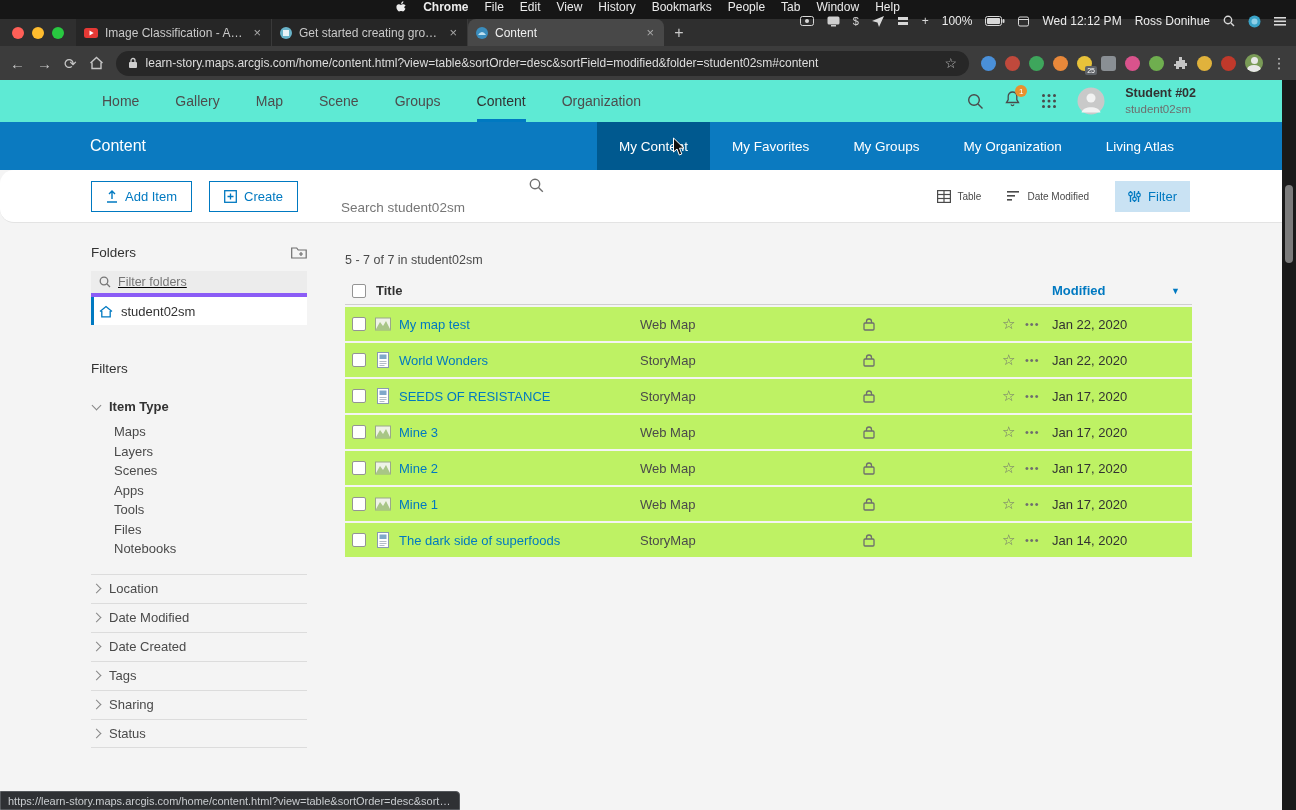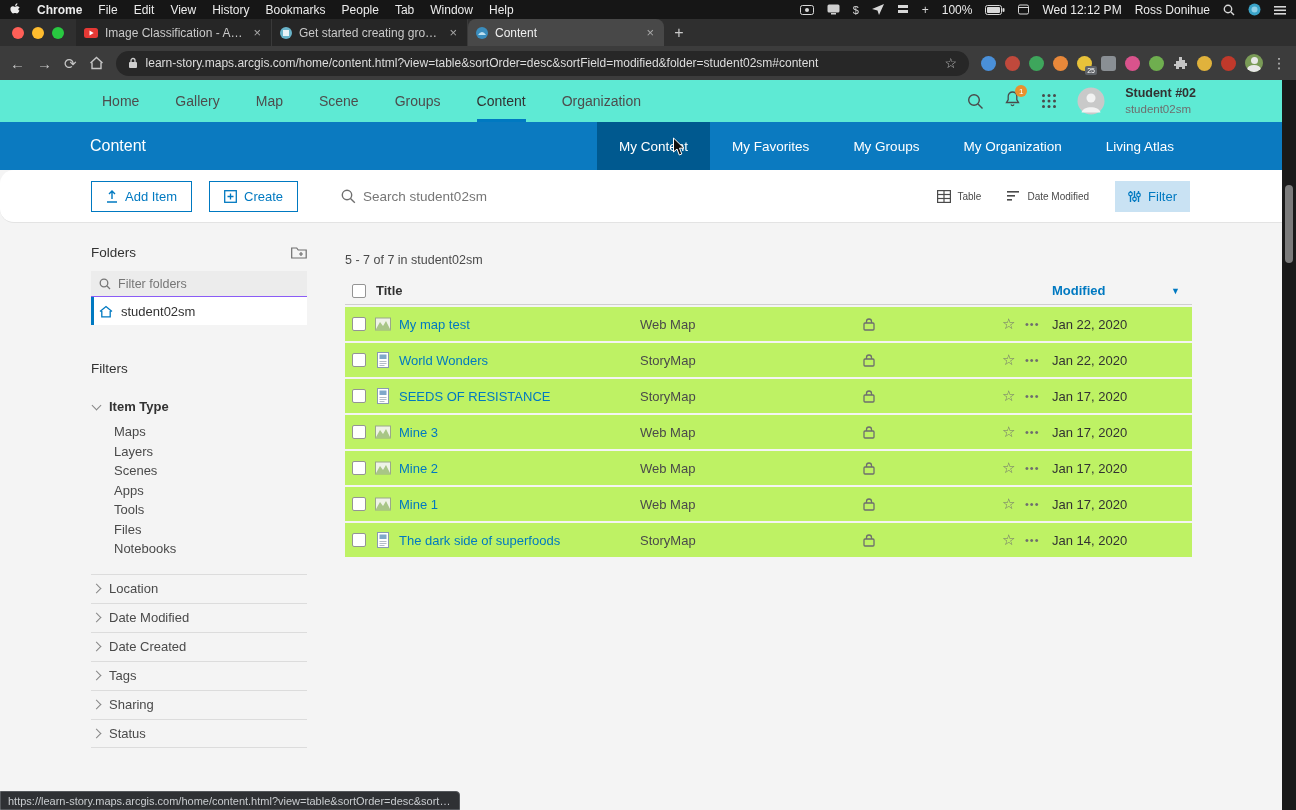--- a/index.html
+++ b/index.html
@@ -2,21 +2,21 @@
 <html><head>
 <meta charset="utf-8">
 <style>
   * { margin:0; padding:0; box-sizing:border-box; }
   html,body { width:1296px; height:810px; }
   body { font-family:"Liberation Sans", sans-serif; background:#f4f4f4; overflow:hidden; }
   .stage { position:relative; width:1296px; height:810px; overflow:hidden; background:#f4f4f4; }
 
   
   .menubar { position:absolute; top:0; left:0; width:100%; height:19px; background:#161616; color:#ececec;
-             display:flex; align-items:center; padding:0 10px; font-size:12px; z-index:60; }
+             display:flex; align-items:center; padding:0 10px; font-size:12px; z-index:60;flex-direction:column; }
   .mb-left { display:flex; align-items:center; gap:16px; }
   .mb-app { font-weight:bold; }
   .mb-right { margin-left:auto; display:flex; align-items:center; gap:13px; }
   .mb-ico { display:inline-flex; align-items:center; }
 
   
   .tabstrip { position:absolute; top:19px; left:0; width:100%; height:27px; background:#2f2f2f;
               display:flex; align-items:flex-end; z-index:59; }
   .traffic { display:flex; gap:8px; align-items:center; height:27px; padding:0 12px 0 12px; }
   .tl { width:12px; height:12px; border-radius:50%; }
@@ -65,36 +65,36 @@
   .banner-title { color:#ffffff; font-size:16px; }
   .banner-tabs { margin-left:auto; margin-right:100px; display:flex; height:48px; }
   .b-tab { display:flex; align-items:center; padding:0 22px; color:#ffffff; font-size:13.5px; }
   .b-tab.active { background:#00598f; }
 
   
   .toolbar { position:absolute; top:170px; left:0; width:100%; height:53px; background:#ffffff;
              display:flex; align-items:center; padding-left:91px; border-bottom:1px solid #e3e3e3; z-index:8;border-radius:14px;}
   .btn { display:flex; align-items:center; gap:7px; border:1px solid #0079c1; color:#0079c1; background:#fff;
          font-size:13px; height:31px; padding:0 14px; margin-right:17px; }
-  .tb-search { display:flex; align-items:center; gap:7px; margin-left:26px; width:390px; }
+  .tb-search { display:flex; align-items:center; gap:7px; margin-left:26px; width:390px;flex-direction:column; }
   .tb-search input { border:none; outline:none; font-size:13.5px; color:#333; width:100%; background:transparent; font-family:"Liberation Sans",sans-serif;}
   .tb-search input::placeholder { color:#767676; }
   .tb-right { margin-left:auto; display:flex; align-items:center; gap:26px; margin-right:106px; }
   .tb-flat { display:flex; align-items:center; gap:7px; font-size:10px; color:#4a4a4a; }
   .btn-filter { display:flex; align-items:center; gap:7px; background:#c9e2f3; color:#0079c1; font-size:13px;
                 height:31px; padding:0 13px; }
 
   
   .content { position:absolute; top:223px; left:0; width:100%; bottom:0; background:#f4f4f4; }
 
   
   .sidebar { position:absolute; left:91px; top:22px; width:216px; }
   .folders-head { display:flex; align-items:center; justify-content:space-between; font-size:13.5px; color:#323232; }
-  .filter-input { margin-top:11px; height:26px; background:#ececec; border-bottom:1px solid #8b5cf6;
-                  display:flex; align-items:center; gap:7px; padding:0 8px; }
+  .filter-input { margin-top:11px; height:26px; background:#ececec; border-bottom:4px solid #8b5cf6;
+                  display:flex; align-items:center; gap:7px; padding:0 8px;text-decoration:underline; }
   .filter-input input { border:none; outline:none; background:transparent; font-size:12.5px; width:100%; color:#333; font-family:"Liberation Sans",sans-serif;}
   .filter-input input::placeholder { color:#767676; }
   .folder-item { height:28px; display:flex; align-items:center; gap:8px; padding-left:8px; font-size:13px; color:#4a4a4a; }
   .folder-item.selected { background:#ffffff; border-left:3px solid #0079c1; padding-left:5px; color:#323232; }
   .filters-title { margin-top:36px; font-size:13.5px; color:#323232; }
   .fgroup-head { margin-top:23px; display:flex; align-items:center; gap:9px; font-size:13px; font-weight:bold; color:#323232; }
   .fg-items { margin-top:8px; }
   .fg-item { padding-left:23px; height:19.5px; line-height:19.5px; font-size:13px; color:#4a4a4a; }
   .fgroups { margin-top:15px; }
   .fgroup-row { height:29px; border-top:1px solid #dcdcdc; display:flex; align-items:center; gap:9px; font-size:13px; color:#4a4a4a; }

